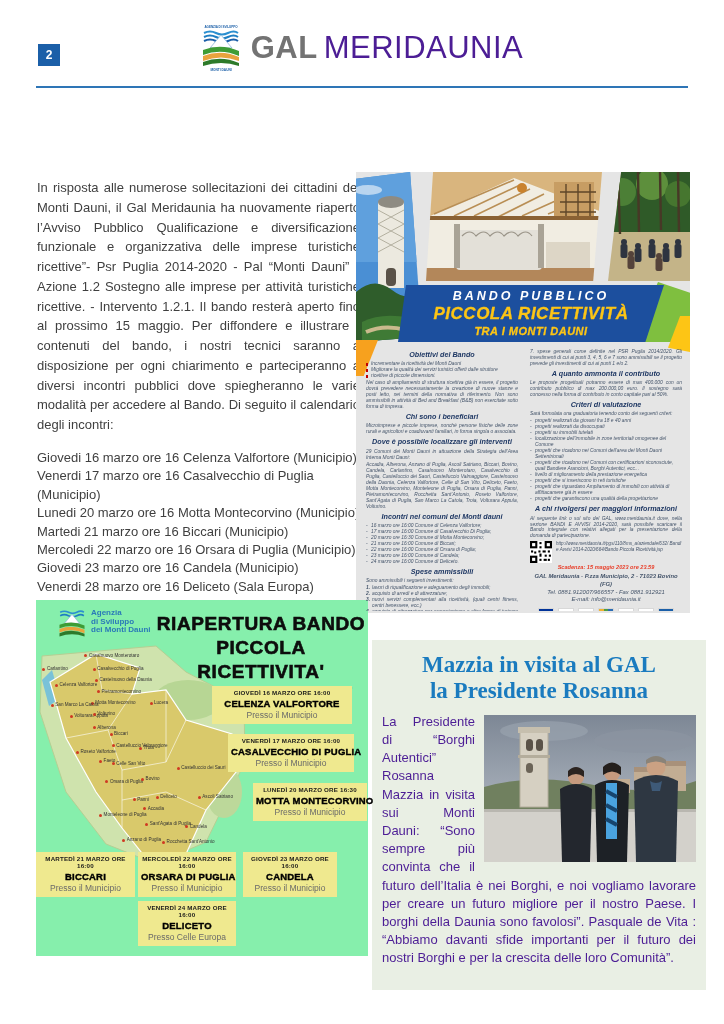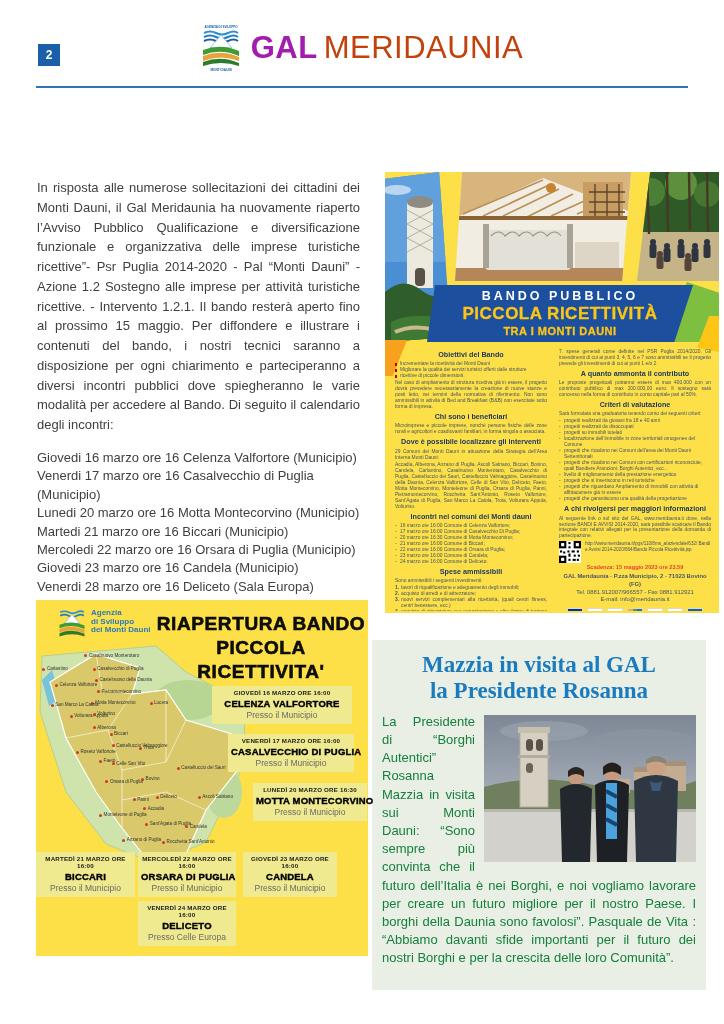--- a/index.html
+++ b/index.html
@@ -4,36 +4,36 @@
 <style>
   html,body{margin:0;padding:0;background:#ffffff;}
   body{width:724px;height:1024px;font-family:"Liberation Sans",sans-serif;}
   .page{position:relative;width:724px;height:1024px;background:#fff;overflow:hidden;}
 
   
   .page-num{position:absolute;left:38px;top:44px;width:22px;height:22px;background:#1b5fa8;color:#fff;
     font-size:12px;font-weight:700;display:flex;align-items:center;justify-content:center;}
   .brand{position:absolute;left:0;right:0;top:24px;display:flex;justify-content:center;align-items:center;gap:10px;}
   .brand-text{font-size:31px;letter-spacing:.5px;color:#1b5fa8;}
-  .brand-text b{font-weight:700;color:#a21caf;margin-right:6px;}
-  .brand-text span{font-weight:400;color:#c2410c;}
+  .brand-text b{font-weight:700;color:#737373;margin-right:6px;}
+  .brand-text span{font-weight:400;color:#4c1d95;}
   .header-rule{position:absolute;left:36px;right:36px;top:86px;height:2px;background:#2e75b6;}
 
   .main-title{position:absolute;left:0;right:0;top:96px;text-align:center;
     font-family:"Liberation Serif",serif;font-weight:700;font-size:28px;line-height:1.1;color:#1a7bbf;}
   .main-title span{display:block;}
 
   
   .art1{position:absolute;left:37px;top:178px;width:323px;}
   .art1 p{margin:0;font-size:13px;line-height:1.52;text-align:justify;color:#3f3f3f;}
   .cal{margin-top:14px;}
   .cal-line{font-size:13px;line-height:1.42;color:#3f3f3f;}
 
   
-  .poster{position:absolute;left:385px;top:172px;width:334px;height:441px;background:#fde047;}
+  .poster{position:absolute;left:356px;top:172px;width:334px;height:441px;background:#e5e5e5;font-style:italic;}
   .ph{position:absolute;overflow:hidden;}
   .ph svg{display:block;}
   .ph1{left:0;top:0;width:66px;height:170px;clip-path:polygon(0 4%,82% 0,100% 97%,0 100%);}
   .ph2{left:70px;top:0;width:176px;height:109px;clip-path:polygon(4% 0,100% 0,95% 100%,0 100%);}
   .ph3{left:252px;top:0;width:82px;height:109px;clip-path:polygon(16% 0,100% 0,100% 100%,0 100%);}
   .wedge{position:absolute;}
   .wedge-green{right:0;top:110px;width:64px;height:60px;background:#7fbf3f;clip-path:polygon(50% 0,100% 18%,100% 100%,10% 100%);}
   .wedge-yellow{right:0;top:144px;width:22px;height:36px;background:#fdc515;clip-path:polygon(55% 0,100% 0,100% 100%,0 88%);}
   .wedge-orange{left:0;top:168px;width:22px;height:36px;background:#f7a11e;clip-path:polygon(0 0,100% 0,35% 100%,0 100%);}
   .p-banner{position:absolute;left:42px;top:113px;width:266px;height:57px;background:#1c4f9e;z-index:3;
@@ -64,21 +64,21 @@
   .lg-eu{background:#013399;}
   .lg-eu::after{content:"";position:absolute;inset:2px 4px;border:1px dotted #ffcc00;border-radius:50%;}
   .lg-it{background:#fff;} .lg-it::after{content:"";position:absolute;inset:2px 5px;border-radius:50%;background:#9b8b44;}
   .lg-min{background:#fff;} .lg-min::after{content:"";position:absolute;inset:2.5px 5.5px;border-radius:50%;background:#7a1b2e;}
   .lg-psr{background:linear-gradient(90deg,#f2b231 33%,#4f9e45 33% 66%,#2c6db4 66%);}
   .lg-reg{background:#fff;} .lg-reg::after{content:"";position:absolute;inset:2px 4.5px;background:#2f8a3c;clip-path:polygon(50% 0,100% 100%,0 100%);}
   .lg-leader{background:#fff;} .lg-leader::after{content:"";position:absolute;inset:2.5px 5px;background:#c93a2c;border-radius:50%;}
   .lg-gal{background:#1b5fa8;} .lg-gal::after{content:"";position:absolute;left:0;right:0;top:60%;height:30%;background:#fdc515;}
 
   
-  .mapflyer{position:absolute;left:36px;top:600px;width:332px;height:356px;background:#fde047;}
+  .mapflyer{position:absolute;left:36px;top:600px;width:332px;height:356px;background:#86efac;}
   .mf-logo{position:absolute;left:22px;top:6px;display:flex;gap:5px;align-items:center;}
   .mf-logo-text{font-size:8px;font-weight:700;color:#2a7ab8;line-height:1.08;}
   .mf-titles{position:absolute;left:118px;right:0;top:12px;text-align:center;color:#0d0d0d;}
   .mf-t1{font-size:19px;font-weight:700;letter-spacing:.6px;line-height:1.25;-webkit-text-stroke:.6px #0d0d0d;}
   .mf-sub{font-size:13px;font-weight:700;font-style:italic;margin-top:2px;-webkit-text-stroke:.3px #0d0d0d;}
   .mf-map,.mf-towns{position:absolute;left:0;top:42px;width:210px;height:225px;}
   .mf-towns{z-index:2;}
   .town{position:absolute;display:flex;align-items:center;gap:1.5px;transform:translate(-2px,-2px);}
   .town-dot{width:3px;height:3px;border-radius:50%;background:#cf3a22;flex:none;}
   .town-label{font-size:4.6px;color:#333;white-space:nowrap;line-height:1;}
@@ -92,21 +92,21 @@
   .ev-list .i3{left:0px;top:252px;width:99px;}
   .ev-list .i4{left:102px;top:252px;width:98px;}
   .ev-list .i5{left:207px;top:252px;width:94px;}
   .ev-list .i6{left:102px;top:301px;width:98px;}
 
   
   .art2{position:absolute;left:372px;top:640px;width:334px;height:350px;background:#e9efe4;box-sizing:border-box;}
   .a2-title{margin:12px 6px 4px;text-align:center;font-family:"Liberation Serif",serif;font-weight:700;
     font-size:23px;line-height:1.15;color:#1a7bbf;}
   .a2-title span{display:block;}
-  .a2-body{margin:8px 10px 0;font-size:13px;line-height:1.4;text-align:justify;color:#15803d;}
+  .a2-body{margin:8px 10px 0;font-size:13px;line-height:1.4;text-align:justify;color:#4c1d95;}
   .a2-photo{float:right;width:212px;height:147px;margin:2px 0 5px 9px;}
 </style>
 </head>
 <body>
 
 <div class="page">
 
   <div class="page-num">2</div>
   <div class="brand">
     <svg width="40" height="48" viewBox="0 0 40 48">

